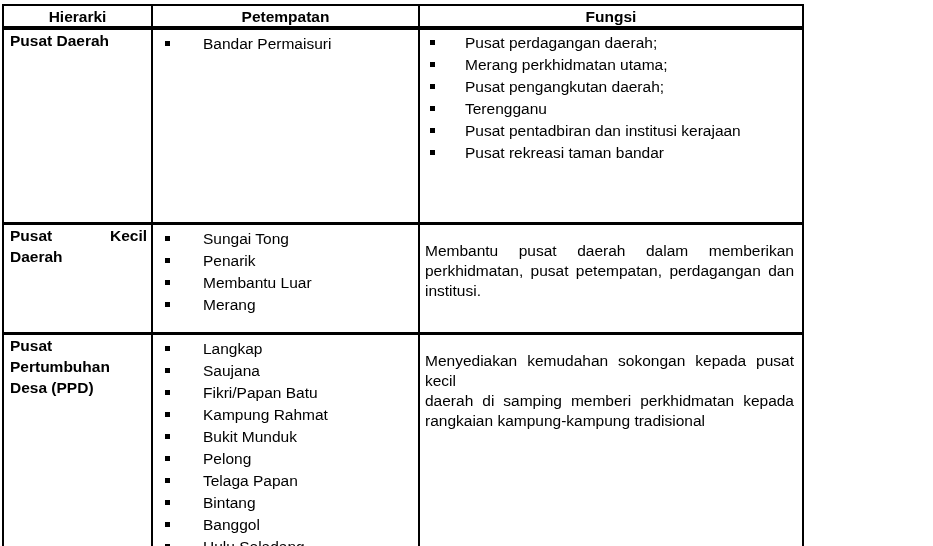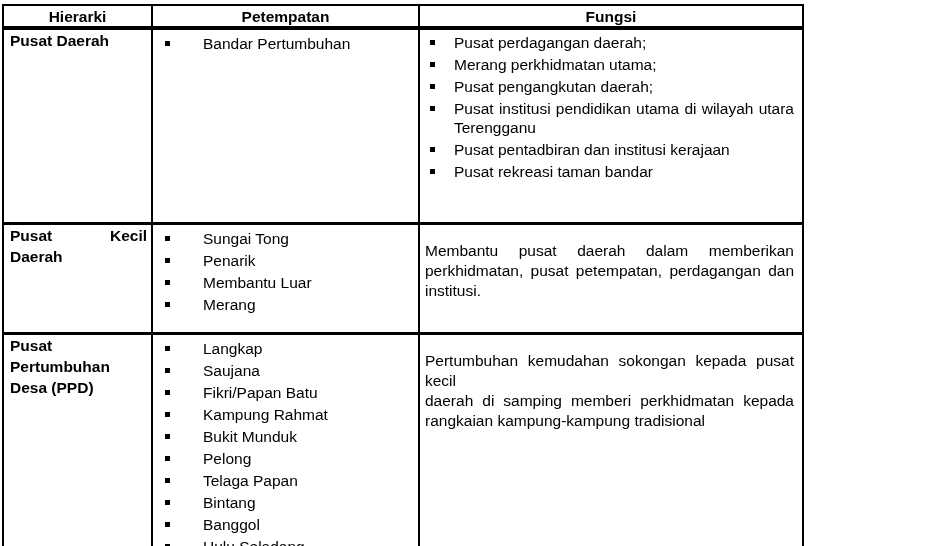--- a/index.html
+++ b/index.html
@@ -76,21 +76,21 @@
   .p-text { margin-left: 33px; white-space: nowrap; }
 
   
   .flist { padding-top: 3px; }
   .f-item {
     display: flex;
     margin-bottom: 3px;
   }
   .f-item .sq { margin-left: 10px; }
   .f-text {
-    margin-left: 19px;
+    margin-left: 30px;
     flex: 1;
     padding-right: 8px;
   }
   .fline { line-height: 19px; }
 
   
   .para { padding: 16px 8px 0 5px; }
   .pline { line-height: 20px; }
 </style>
 </head>
@@ -102,21 +102,21 @@
   <div class="cell hcell cb-r hb">Petempatan</div>
   <div class="cell hcell hb">Fungsi</div>
 
   <div class="cell c1 cb-r rb">
     <div class="line">Pusat Daerah</div>
   </div>
 
   <div class="cell plist cb-r rb">
     <div class="p-item">
       <span class="sq"></span>
-      <span class="p-text">Bandar Pertumbuhan</span>
+      <span class="p-text">Bandar Permaisuri</span>
     </div>
   </div>
 
   <div class="cell flist rb">
     <div class="f-item">
       <span class="sq"></span>
       <div class="f-text">
         <div class="fline">Pusat perdagangan daerah;</div>
       </div>
     </div>
@@ -128,21 +128,20 @@
     </div>
     <div class="f-item">
       <span class="sq"></span>
       <div class="f-text">
         <div class="fline">Pusat pengangkutan daerah;</div>
       </div>
     </div>
     <div class="f-item">
       <span class="sq"></span>
       <div class="f-text">
-        <div class="fline stretch">Pusat institusi pendidikan utama di wilayah utara</div>
         <div class="fline">Terengganu</div>
       </div>
     </div>
     <div class="f-item">
       <span class="sq"></span>
       <div class="f-text">
         <div class="fline">Pusat pentadbiran dan institusi kerajaan</div>
       </div>
     </div>
     <div class="f-item">
@@ -226,18 +225,18 @@
       <span class="sq"></span>
       <span class="p-text">Banggol</span>
     </div>
     <div class="p-item">
       <span class="sq"></span>
       <span class="p-text">Hulu Seladang</span>
     </div>
   </div>
 
   <div class="cell para">
-    <div class="pline stretch">Pertumbuhan kemudahan sokongan kepada pusat kecil</div>
+    <div class="pline stretch">Menyediakan kemudahan sokongan kepada pusat kecil</div>
     <div class="pline stretch">daerah di samping memberi perkhidmatan kepada</div>
     <div class="pline">rangkaian kampung-kampung tradisional</div>
   </div>
 
 </div>
 
 </body></html>

